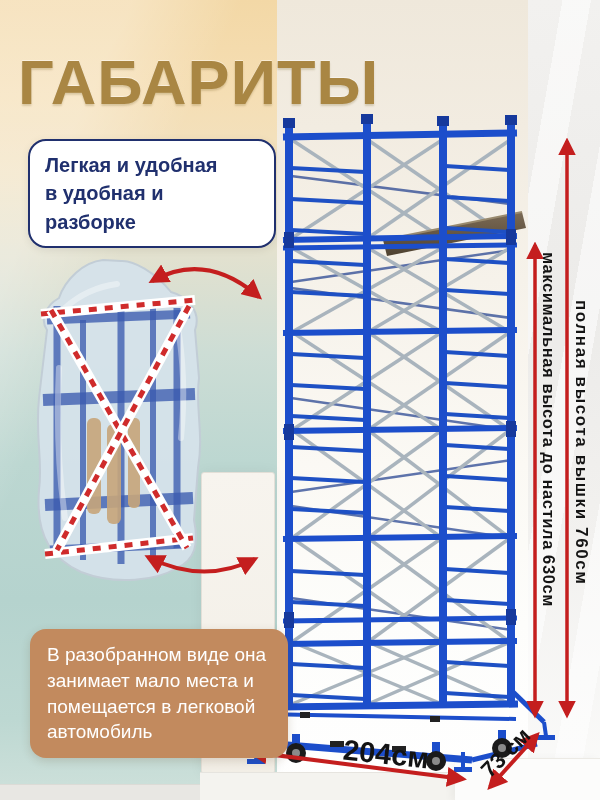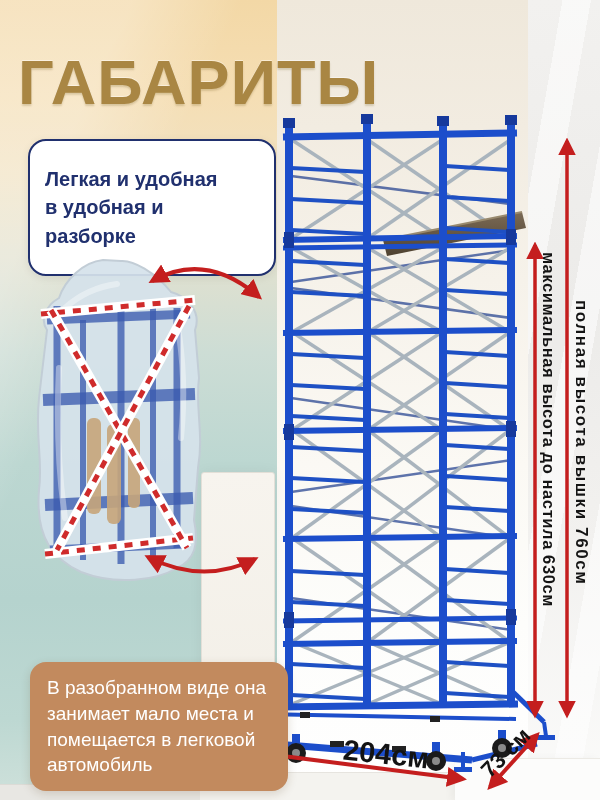--- a/index.html
+++ b/index.html
@@ -49,25 +49,25 @@
   .title{
     position:absolute;left:18px;top:46px;
     font-size:63px;font-weight:800;letter-spacing:1px;color:#a98643;
     text-shadow:0 2px 2px rgba(110,80,20,.22), 0 -1px 0 rgba(255,255,255,.45);
     white-space:nowrap;
   }
   
   .callout-assembly{
     position:absolute;left:28px;top:139px;width:214px;
     background:#ffffff;border:2px solid #20306e;border-radius:18px;
-    padding:24px 15px;box-shadow:0 2px 8px rgba(0,0,0,.08);
+    padding:10px 15px;box-shadow:0 2px 8px rgba(0,0,0,.08);
     color:#20306e;font-size:20px;font-weight:bold;line-height:1.42;
   }
   .callout-transport{
-    position:absolute;left:30px;top:662px;width:224px;
+    position:absolute;left:30px;top:629px;width:224px;
     background:#c28a5e;border-radius:16px;padding:13px 17px;
     color:#ffffff;font-size:19px;font-weight:500;line-height:1.36;
     box-shadow:0 3px 10px rgba(90,60,30,.18);
   }
   
   .layer{position:absolute;left:0;top:0;width:600px;height:800px;pointer-events:none;}
   .package-svg{position:absolute;left:25px;top:248px;width:250px;height:345px;}
   
   .vlabel{
     position:absolute;writing-mode:vertical-rl;

